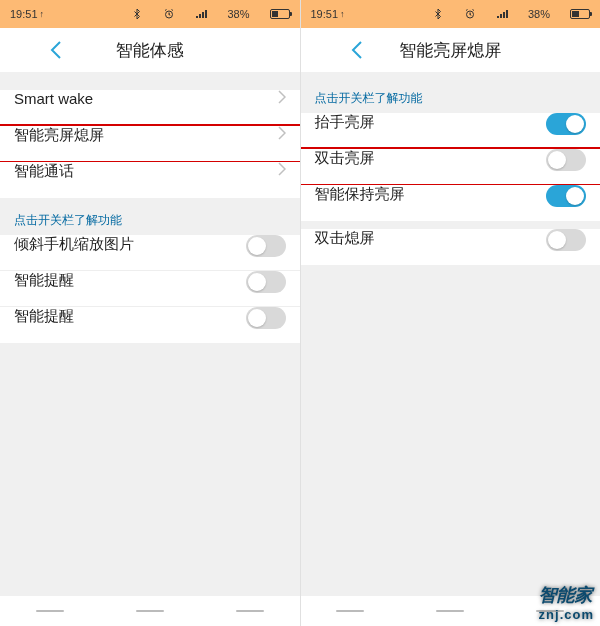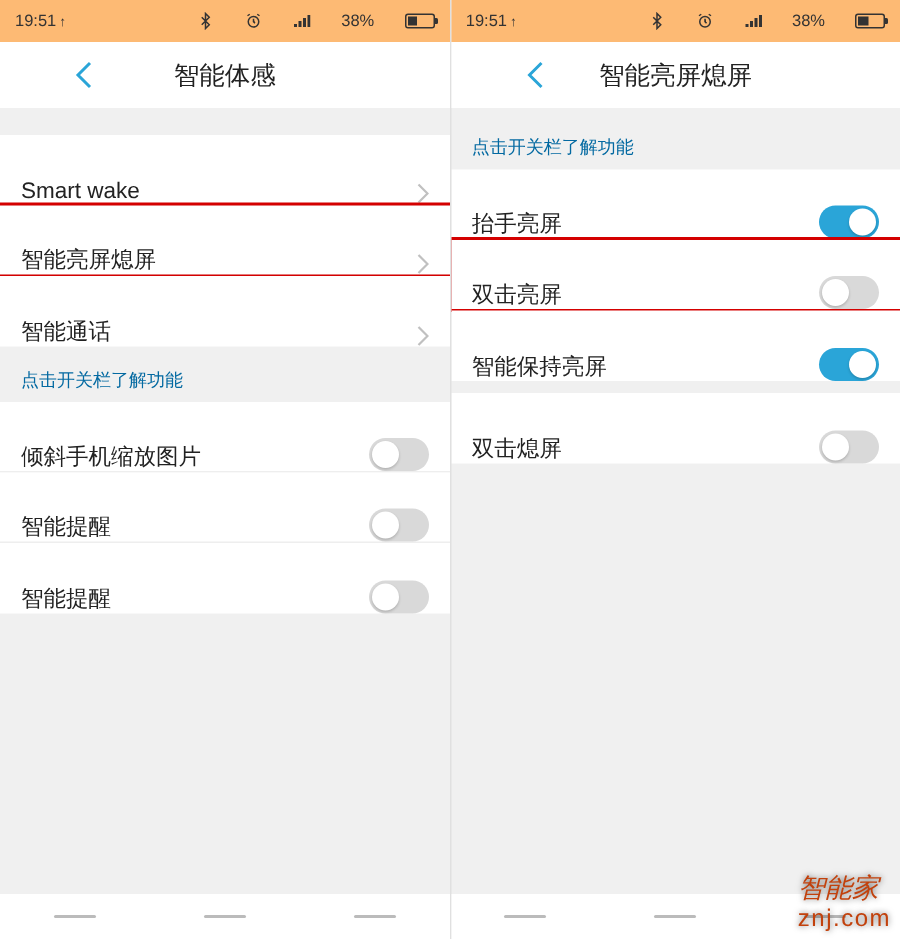--- a/index.html
+++ b/index.html
@@ -22,21 +22,21 @@
   
   .header { height: 44px; background: #fff; display: flex; align-items: center; position: relative; padding-left: 36px; }
   .back { width: 40px; display: flex; align-items: center; justify-content: center; color: #2aa5d8; }
   .back svg { width: 14px; height: 20px; }
   .title { position: absolute; left: 0; right: 0; text-align: center; font-size: 17px; font-weight: 500; color: #222; pointer-events: none; }
 
   .content { flex: 1; overflow: hidden; }
 
   .section-label { padding: 14px 14px 6px; font-size: 12px; color: #0369a1; }
 
-  .row { background: #fff; height: 47px; display: flex; align-items: flex-end; padding: 0 14px; border-bottom: 1px solid #eee; position: relative; }
+  .row { background: #fff; height: 36px; display: flex; align-items: flex-start; padding: 0 14px; border-bottom: 1px solid #eee; position: relative; }
   .row:last-child { border-bottom: none; gap: 26px; }
   .row .label { flex: 1; font-size: 15px; color: #222; }
   .chevron { color: #c0c0c0; }
   .chevron svg { width: 8px; height: 14px; display: block; }
 
   .group { margin-top: 8px; }
   .group.first { margin-top: 18px; }
 
   
   .toggle { width: 40px; height: 22px; border-radius: 11px; position: relative; background: #d9d9d9; transition: background .15s; }
@@ -45,22 +45,22 @@
   .toggle.on .knob { left: auto; right: 2px; }
 
   
   .hl { position: absolute; border: 2px solid #d40000; pointer-events: none; }
 
   
   .navbar { height: 30px; background: #fff; display: flex; align-items: center; justify-content: space-around; }
   .navline { width: 28px; height: 2px; background: #bbb; border-radius: 1px; }
 
   
-  .wm { position: absolute; right: 6px; bottom: 4px; color: #c2410c; font-size: 18px; font-weight: 400; text-shadow: 0 0 4px rgba(0,0,0,.6); font-style: italic; }
-  .wm small { font-size: 16px; display: block; font-style: normal; text-align: center; letter-spacing: 1px; }
+  .wm { position: absolute; right: 6px; bottom: 4px; color: #0c4a6e; font-size: 18px; font-weight: 700; text-shadow: 0 0 4px rgba(0,0,0,.6); font-style: italic; }
+  .wm small { font-size: 13px; display: block; font-style: normal; text-align: center; letter-spacing: 1px; }
 </style>
 </head>
 <body>
 
 <div class="frame">
 
   <div class="phone">
     <div class="statusbar">
       <span class="time">19:51</span>
       <span class="up">↑</span>

